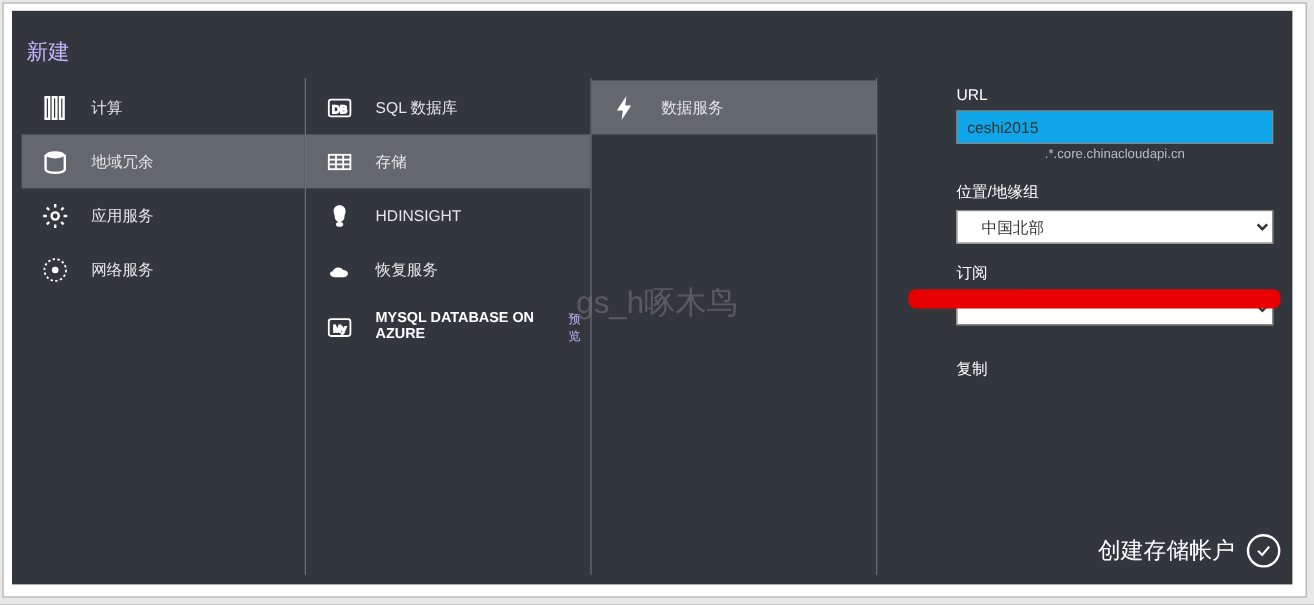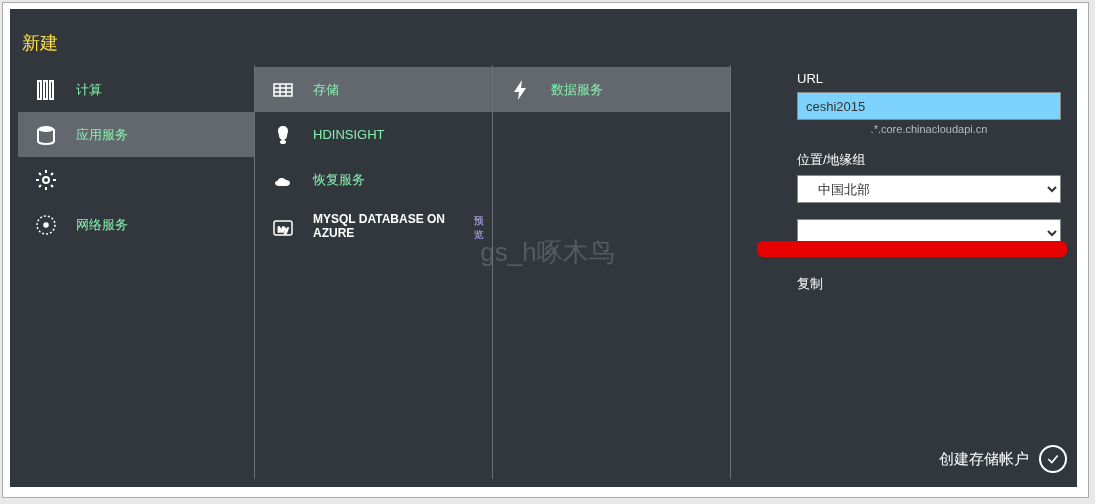--- a/index.html
+++ b/index.html
@@ -21,21 +21,21 @@
       position: absolute;
       top: 6px; left: 7px; right: 11px; bottom: 10px;
       background: #32373e;
       display: flex;
       flex-direction: column;
     }
     .header {
       padding: 22px 12px 10px 12px;
     }
     .header-title {
-      color: #fde047;
+      color: #c4b5fd;
       font-size: 18px;
       font-weight: 300;
     }
     .columns {
       flex: 1;
       display: flex;
       padding-left: 8px;
       padding-right: 16px;
       padding-bottom: 8px;
     }
@@ -45,21 +45,21 @@
     }
     .col-1 { width: 236px; border-left: none; }
     .col-2 { width: 238px; }
     .col-3 { width: 238px; }
     .col-4 { flex: 1; padding-left: 26px; padding-right: 0; }
     .menu-item {
       display: flex;
       align-items: center;
       height: 45px;
       padding-left: 14px;
-      color: #86efac;
+      color: #e5e5e5;
       font-size: 13px;
       cursor: pointer;
     }
     .menu-item.selected {
       background: #63686f;
     }
     .menu-item .icon {
       width: 28px;
       height: 28px;
       display: flex;
@@ -98,21 +98,21 @@
       font-size: 13px;
       margin-bottom: 6px;
       display: block;
     }
     .text-input {
       width: 100%;
       height: 28px;
       padding: 4px 8px;
       border: 1px solid #888;
       font-size: 13px;
-      background: #7dd3fc;
+      background: #0ea5e9;
       color: #333;
     }
     .input-suffix {
       color: #b8bcc0;
       font-size: 11px;
       text-align: center;
       margin-top: 3px;
     }
     .select-input {
       width: 100%;
@@ -137,21 +137,21 @@
       border-radius: 6px;
     }
     .footer {
       position: absolute;
       right: 10px;
       bottom: 8px;
       height: 40px;
       display: flex;
       align-items: center;
       color: #fff;
-      font-size: 15px;
+      font-size: 19px;
     }
     .check-circle {
       width: 28px;
       height: 28px;
       border: 2px solid #fff;
       border-radius: 50%;
       display: flex;
       align-items: center;
       justify-content: center;
       margin-left: 10px;
@@ -190,42 +190,52 @@
         <span class="label">计算</span>
       </div>
       <div class="menu-item selected">
         <span class="icon">
           <svg viewBox="0 0 24 24" fill="#fff">
                 <ellipse cx="12" cy="6" rx="8" ry="3"></ellipse>
                 <path d="M4 6v12c0 1.7 3.6 3 8 3s8-1.3 8-3V6" fill="none" stroke="#fff" stroke-width="2"></path>
                 <text x="12" y="16" font-size="10" text-anchor="middle" fill="#63686f" font-style="italic">x</text>
               </svg>
         </span>
-        <span class="label">应用服务</span>
+        <span class="label">地域冗余</span>
       </div>
       <div class="menu-item">
         <span class="icon">
           <svg viewBox="0 0 24 24" fill="none" stroke="#fff" stroke-width="2">
                 <circle cx="12" cy="12" r="3"></circle>
                 <path d="M12 2v3M12 19v3M2 12h3M19 12h3M5 5l2 2M17 17l2 2M5 19l2-2M17 7l2-2"></path>
               </svg>
         </span>
+        <span class="label">应用服务</span>
       </div>
       <div class="menu-item">
         <span class="icon">
           <svg viewBox="0 0 24 24" fill="none" stroke="#fff" stroke-width="1.5">
                 <circle cx="12" cy="12" r="9" stroke-dasharray="2 2"></circle>
                 <circle cx="12" cy="12" r="2" fill="#fff"></circle>
               </svg>
         </span>
         <span class="label">网络服务</span>
       </div>
     </div>
 
     <div class="col col-2">
+      <div class="menu-item">
+        <span class="icon">
+          <svg viewBox="0 0 24 24" fill="none" stroke="#fff" stroke-width="1.5">
+                <rect x="3" y="5" width="18" height="14" rx="2"></rect>
+                <text x="12" y="16" font-size="9" text-anchor="middle" fill="#fff">DB</text>
+              </svg>
+        </span>
+        <span class="label">SQL 数据库</span>
+      </div>
       <div class="menu-item selected">
         <span class="icon">
           <svg viewBox="0 0 24 24" fill="none" stroke="#fff" stroke-width="1.5">
                 <rect x="3" y="6" width="18" height="12"></rect>
                 <line x1="3" y1="10" x2="21" y2="10"></line>
                 <line x1="3" y1="14" x2="21" y2="14"></line>
                 <line x1="9" y1="6" x2="9" y2="18"></line>
                 <line x1="15" y1="6" x2="15" y2="18"></line>
               </svg>
         </span>
@@ -279,20 +289,21 @@
         <input class="text-input" value="ceshi2015" style="">
         <div class="input-suffix">.*.core.chinacloudapi.cn</div>
       </div>
       <div class="form-group">
         <label class="form-label">位置/地缘组</label>
         <select class="select-input">
           <option>中国北部</option>
         </select>
       </div>
       <div class="form-group redacted">
+        <label class="form-label">订阅</label>
         <select class="select-input">
           <option></option>
         </select>
       </div>
       <div class="form-group" style="margin-top:28px">
         <label class="form-label">复制</label>
       </div>
     </div>
   </div>
   <div class="footer">

